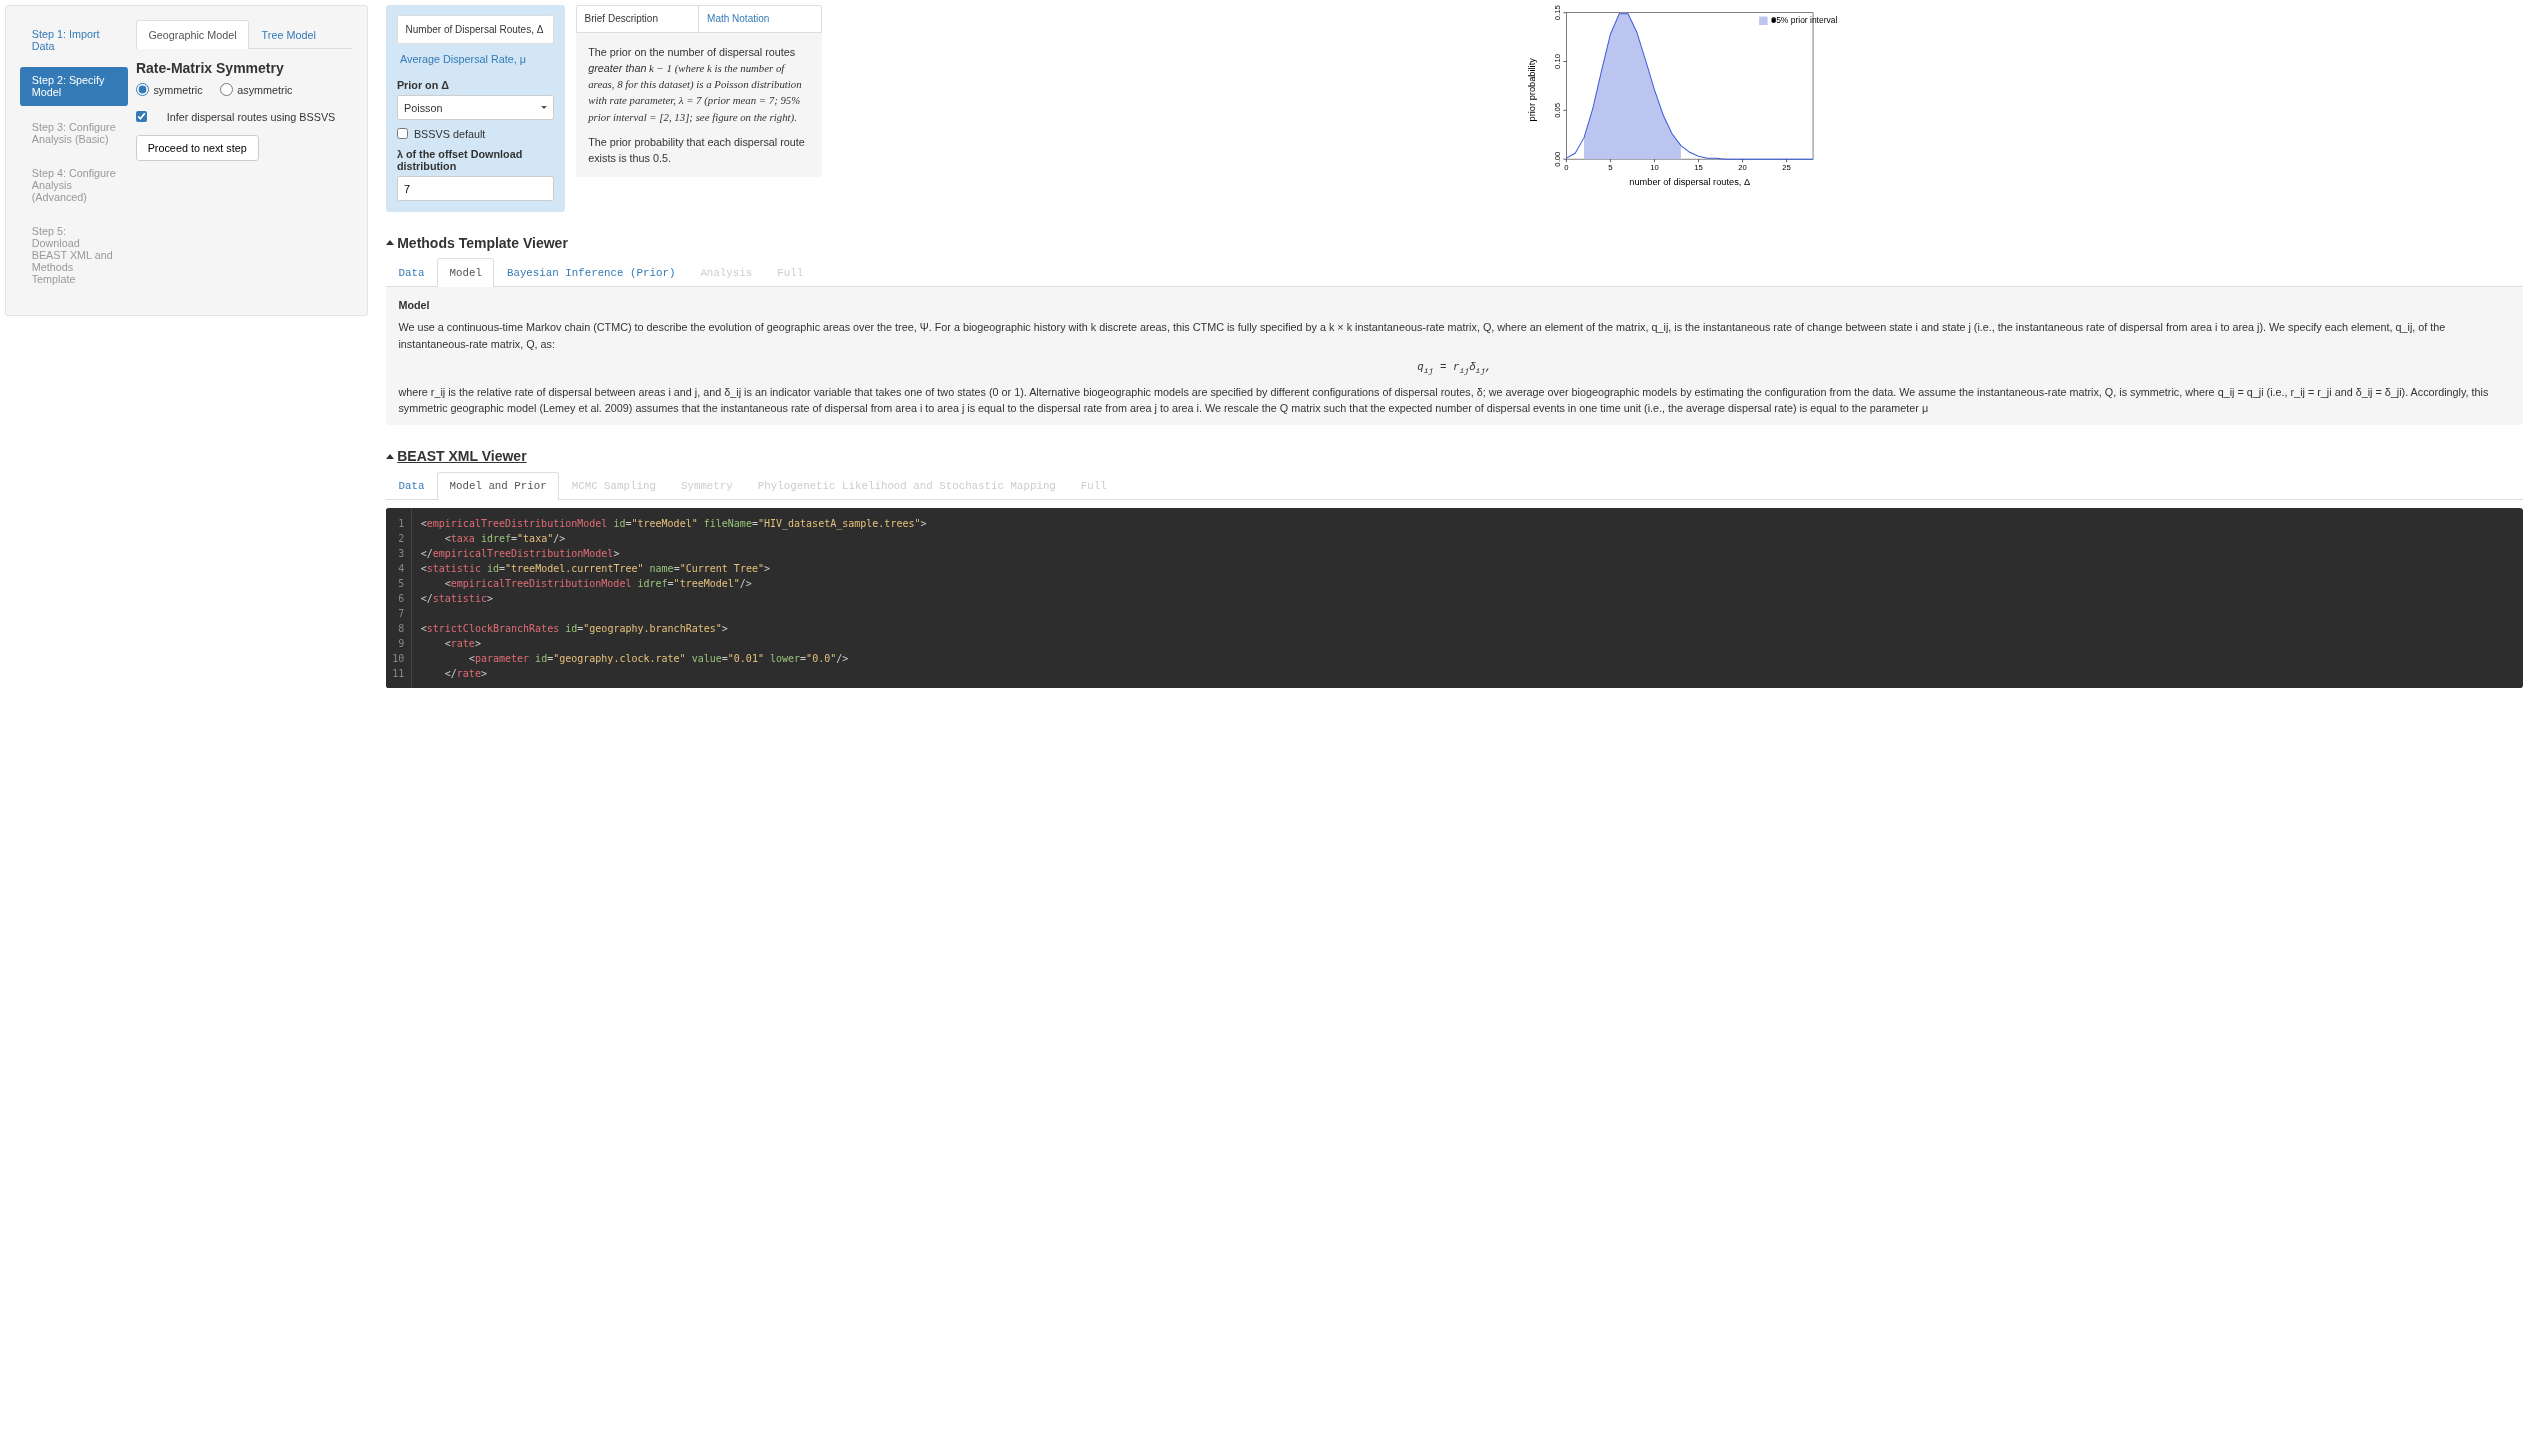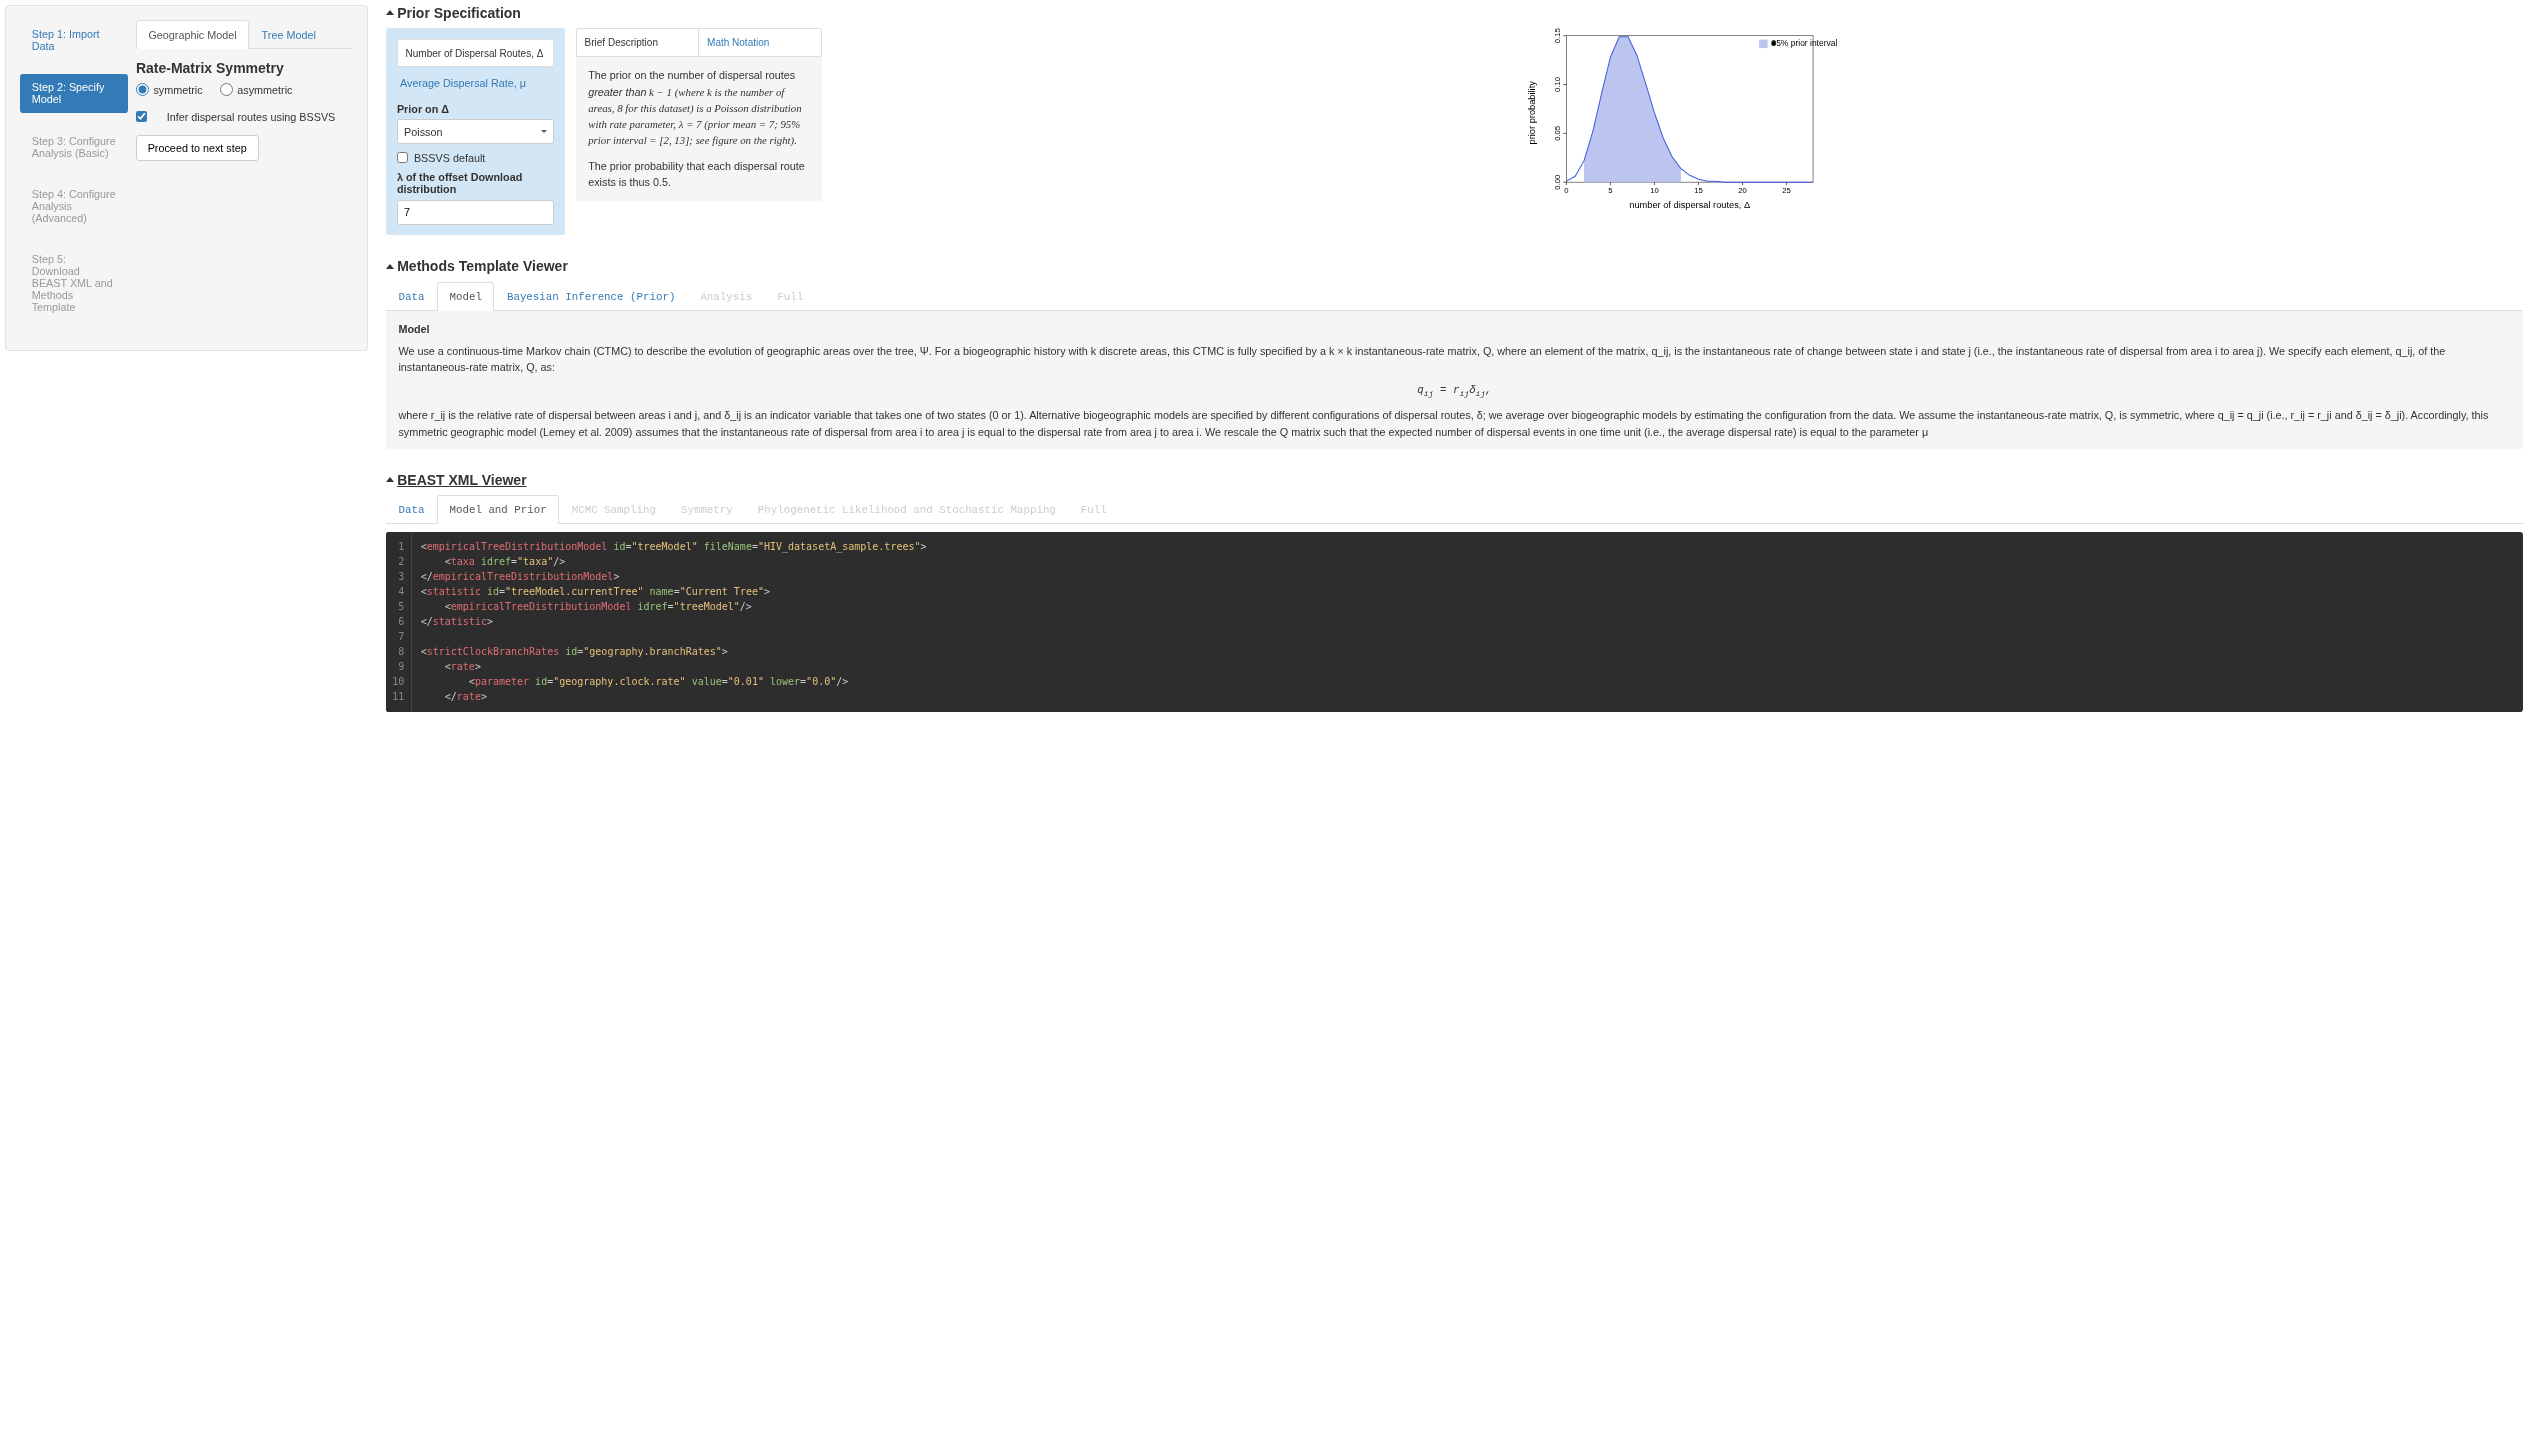--- a/index.html
+++ b/index.html
@@ -1,20 +1,20 @@
 <!DOCTYPE html>
 <html style="font-size:12.3px"><head>
 <meta charset="utf-8">
 <style>
 * { box-sizing: border-box; margin: 0; padding: 0; }
 body { font-family: -apple-system, BlinkMacSystemFont, "Helvetica Neue", Arial, sans-serif; font-size: 10.8px; color: #333; background: #fff; }
 .wrap { display: flex; gap: 18.5px; padding: 4.6px 14px 14px 4.6px; }
 .leftcol { width: 363px; flex-shrink: 0; }
 .wellpanel { background: #f5f5f5; border: 0.8px solid #e3e3e3; border-radius: 3.1px; padding: 14.6px; }
-.stepnav a { display: block; padding: 7.7px 11.5px; color: #337ab7; text-decoration: none; cursor: pointer; border-radius: 3.1px; margin-bottom: 14px; }
+.stepnav a { display: block; padding: 7.7px 11.5px; color: #337ab7; text-decoration: none; cursor: pointer; border-radius: 3.1px; margin-bottom: 7px; }
 .stepnav a.active { background: #337ab7; color: #fff; }
 .stepnav a.muted { color: #999; }
 .stepbox { display: flex; gap: 7.7px; }
 .stepnav { width: 108px; flex-shrink: 0; }
 .modelarea { flex: 1; }
 .tabs { border-bottom: 0.8px solid #ddd; margin-bottom: 10.8px; display: flex; align-items: flex-end; }
 .tab { padding: 7.7px 11.5px; color: #337ab7; cursor: pointer; border: 0.8px solid transparent; border-bottom: none; margin-bottom: -0.8px; border-radius: 3.1px 3.1px 0 0; }
 .tab.active { background: #fff; border-color: #ddd; color: #555; }
 .h4 { font-size: 14px; font-weight: bold; margin-bottom: 7.7px; }
 .radio-row label { margin-right: 14px; display: inline-flex; align-items: center; gap: 4.6px; cursor: pointer; }
@@ -97,24 +97,20 @@
           <span data-bind="sidebar.bssvs">Infer dispersal routes using BSSVS</span>
         </div>
         <button class="btn" data-bind="sidebar.proceed">Proceed to next step</button>
       </div>
     </div>
   </div>
 </div>
 
 <div class="rightcol">
   <div>
-    <div class="secthdr">
-      <span class="chev"></span>
-      <span data-bind="prior.hdr">Prior Specification</span>
-    </div>
     <div class="priorrow">
       <div class="bluebox">
         <div class="innertabs">
           <div class="innertab active" data-bind="prior.tab_routes">Number of Dispersal Routes, Δ</div>
         </div>
         <div style="color:#337ab7;padding:1.5px 3.1px 6.2px;" data-bind="prior.tab_rate">Average Dispersal Rate, μ</div>
         <div class="lbl" data-bind="prior.lbl_prior_on">Prior on Δ</div>
         <div class="sel">
           <span data-bind="prior.sel_val">Poisson</span>
           <span class="caret"></span>

